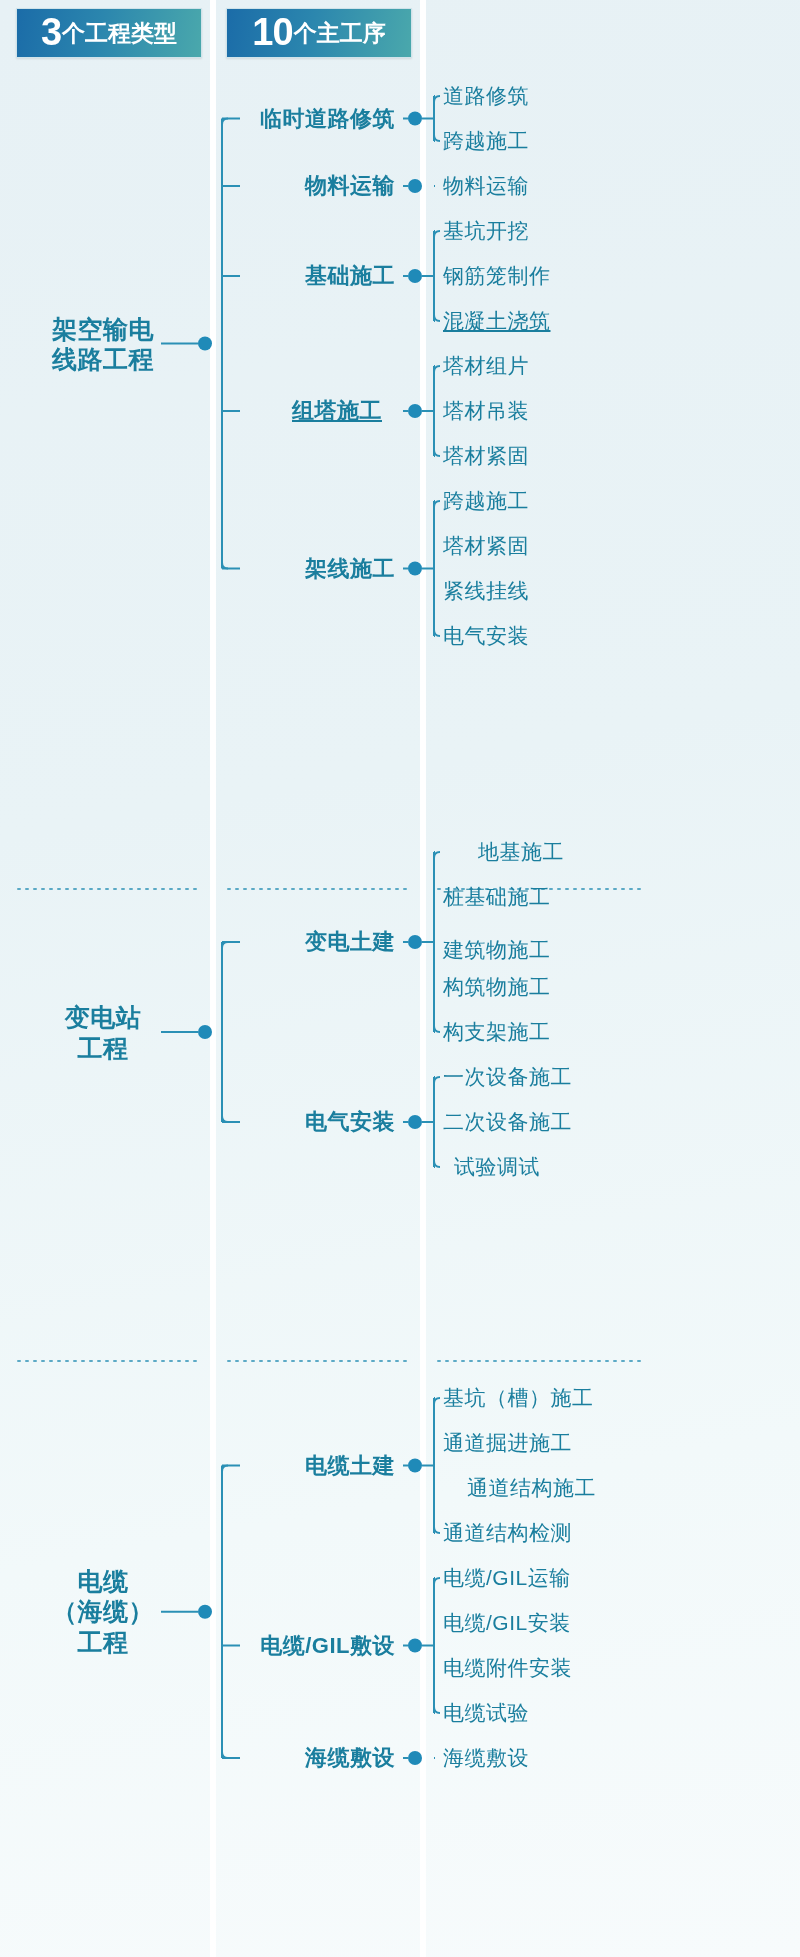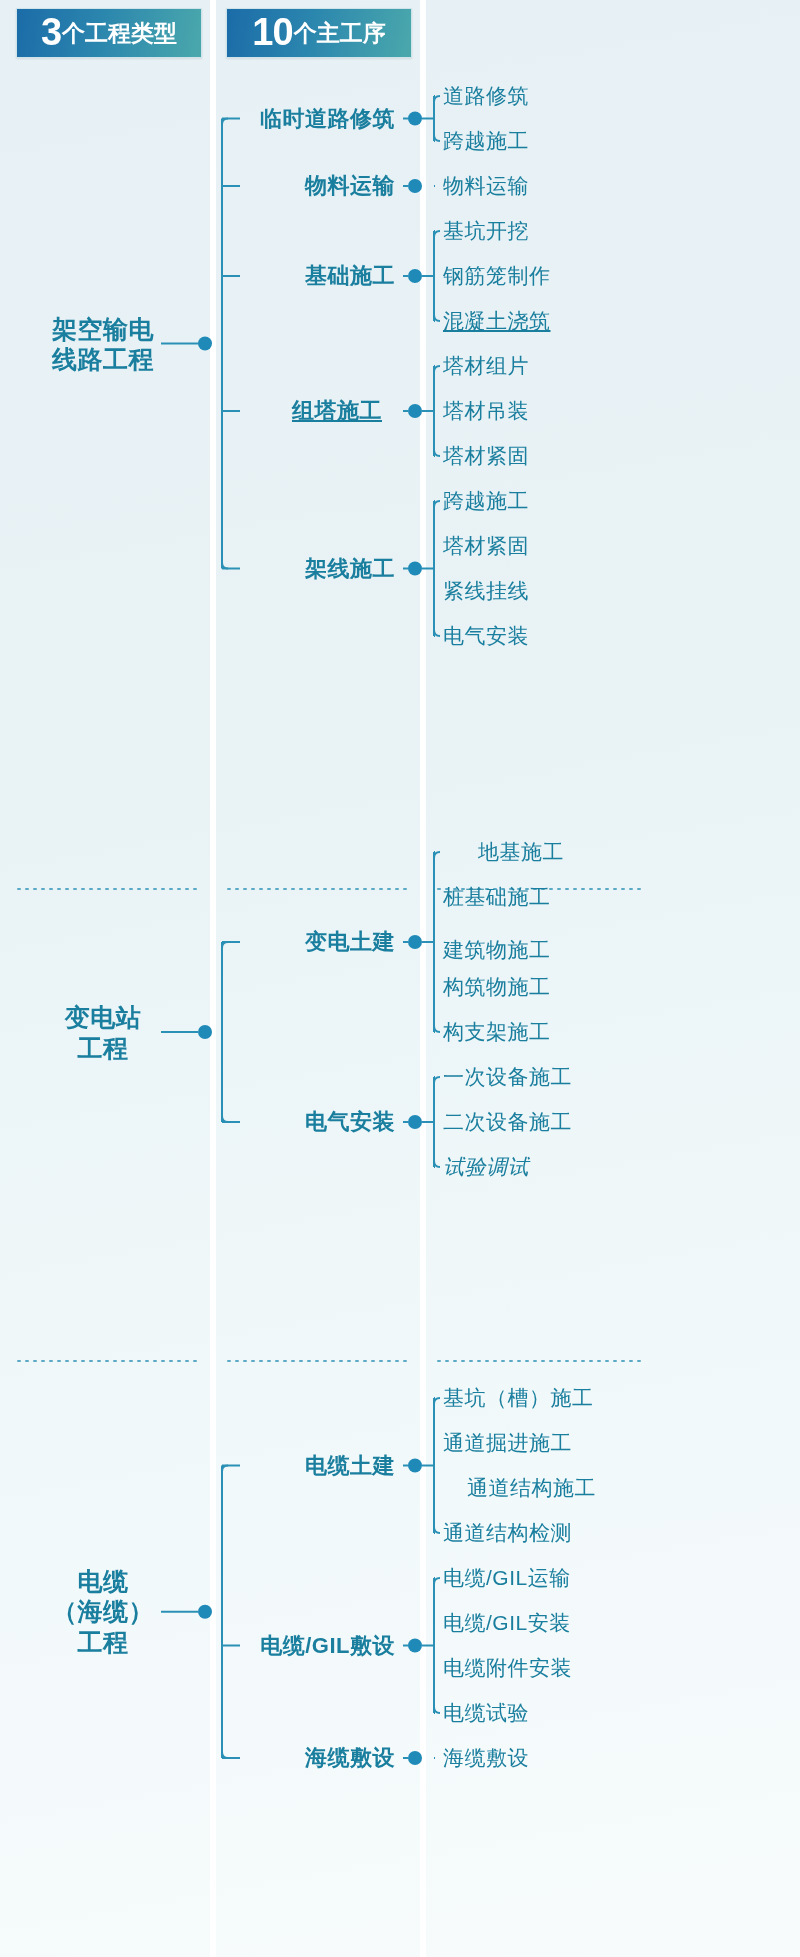--- a/index.html
+++ b/index.html
@@ -224,21 +224,21 @@
         <div>线路工程</div>
       </div>
       <div class="node lvl3" style="left: 443px; top: 852px; margin-left: 35px;">地基施工</div>
       <div class="node lvl3" style="left: 443px; top: 897px;">桩基础施工</div>
       <div class="node lvl3" style="left: 443px; top: 942px; margin-top: 8px;">建筑物施工</div>
       <div class="node lvl3" style="left: 443px; top: 987px;">构筑物施工</div>
       <div class="node lvl3" style="left: 443px; top: 1032px;">构支架施工</div>
       <div class="node lvl2" style="left: 395px; top: 942px;">变电土建</div>
       <div class="node lvl3" style="left: 443px; top: 1077px;">一次设备施工</div>
       <div class="node lvl3" style="left: 443px; top: 1122px;">二次设备施工</div>
-      <div class="node lvl3" style="left: 443px; top: 1167px; font-style: italic;">试验调试</div>
+      <div class="node lvl3" style="left: 454px; top: 1167px;">试验调试</div>
       <div class="node lvl2" style="left: 395px; top: 1122px;">电气安装</div>
       <div class="node lvl1" style="left: 103px; top: 1032px;">
         <div>变电站</div>
         <div>工程</div>
       </div>
       <div class="node lvl3" style="left: 443px; top: 1398px;">基坑（槽）施工</div>
       <div class="node lvl3" style="left: 443px; top: 1443px;">通道掘进施工</div>
       <div class="node lvl3" style="left: 443px; top: 1488px; margin-left: 24px;">通道结构施工</div>
       <div class="node lvl3" style="left: 443px; top: 1533px;">通道结构检测</div>
       <div class="node lvl2" style="left: 395px; top: 1465.5px;">电缆土建</div>

